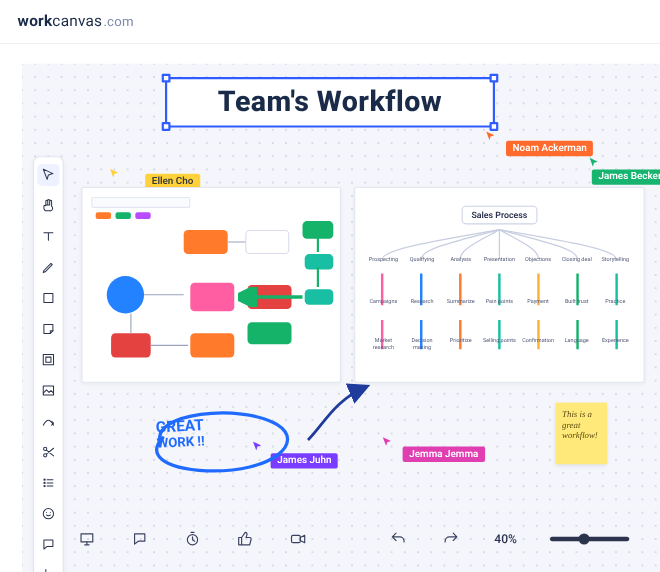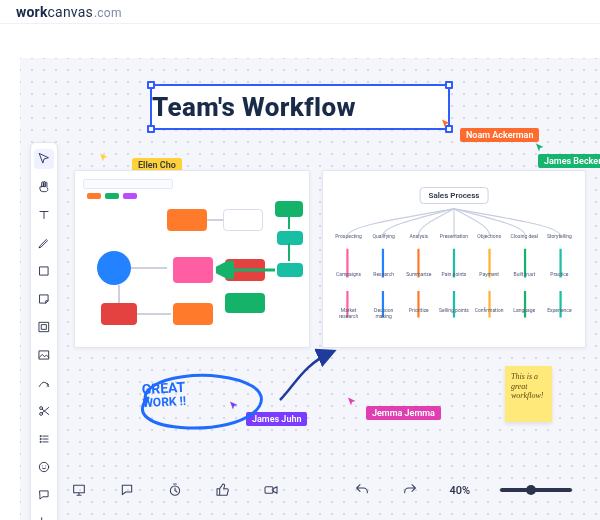--- a/index.html
+++ b/index.html
@@ -11,34 +11,34 @@
     --orange:#ff6b2d;
     --green:#17b46f;
     --purple:#7a3cff;
     --magenta:#e03fb2;
     --muted:#6b7390;
     --toolbar-border:#e2e4ee;
   }
   *{box-sizing:border-box;font-family:-apple-system,BlinkMacSystemFont,"Segoe UI",Roboto,Arial,sans-serif;}
   html,body{margin:0;padding:0;width:600px;height:520px;background:#ffffff;}
   .app{width:600px;height:520px;background:#ffffff;position:relative;overflow:hidden;}
-  .header{height:24px;display:flex;align-items:center;padding:0 16px;border-bottom:1px solid #f0f1f7;}
+  .header{height:40px;display:flex;align-items:center;padding:0 16px;border-bottom:1px solid #f0f1f7;}
   .brand{font-size:14px;color:var(--ink);letter-spacing:.2px;}
   .brand b{font-weight:700;}
   .brand span.ext{color:#7e88a8;font-weight:400;margin-left:1px;font-size:12px;}
   .stage{position:absolute;left:20px;right:0;top:58px;bottom:0;background:var(--bg);
     background-image:radial-gradient(circle,var(--dot) 1px,transparent 1px);
     background-size:12px 12px;background-position:6px 6px;}
   
   .side{position:absolute;left:10px;top:84px;width:28px;background:#fff;border:1px solid var(--toolbar-border);border-radius:6px;padding:6px 0;display:flex;flex-direction:column;align-items:center;gap:8px;box-shadow:0 2px 6px rgba(30,40,80,.06);}
   .side .tool{width:20px;height:20px;display:flex;align-items:center;justify-content:center;color:#2b334d;cursor:pointer;border-radius:4px;}
   .side .tool svg{width:14px;height:14px;stroke:#2b334d;fill:none;stroke-width:1.6;stroke-linecap:round;stroke-linejoin:round;}
   .side .tool.active{background:#eef1ff;}
   
-  .title-wrap{position:absolute;left:130px;top:26px;width:300px;height:46px;border:2px solid var(--accent);background:#fff;display:flex;align-items:center;border-radius:2px;}
+  .title-wrap{position:absolute;left:130px;top:12px;width:300px;height:46px;border:2px solid var(--accent);background:#fff;display:flex;align-items:center;justify-content:center;border-radius:2px;}
   .title-wrap .h{position:absolute;width:8px;height:8px;background:#fff;border:2px solid var(--accent);border-radius:1px;}
   .title-wrap .h.tl{left:-5px;top:-5px}.title-wrap .h.tr{right:-5px;top:-5px}
   .title-wrap .h.bl{left:-5px;bottom:-5px}.title-wrap .h.br{right:-5px;bottom:-5px}
   .title{font-size:26px;font-weight:800;color:var(--ink);letter-spacing:.4px;}
   
   .cursor-tag{position:absolute;font-size:9px;font-weight:600;color:#fff;padding:2px 6px;border-radius:2px;white-space:nowrap;display:flex;align-items:center;gap:4px;}
   .cursor-ptr{position:absolute;width:0;height:0;}
   .cursor-ptr svg{position:absolute;left:-10px;top:-10px;width:12px;height:12px;}
   .tag-orange{background:var(--orange)}
   .tag-green{background:var(--green)}

